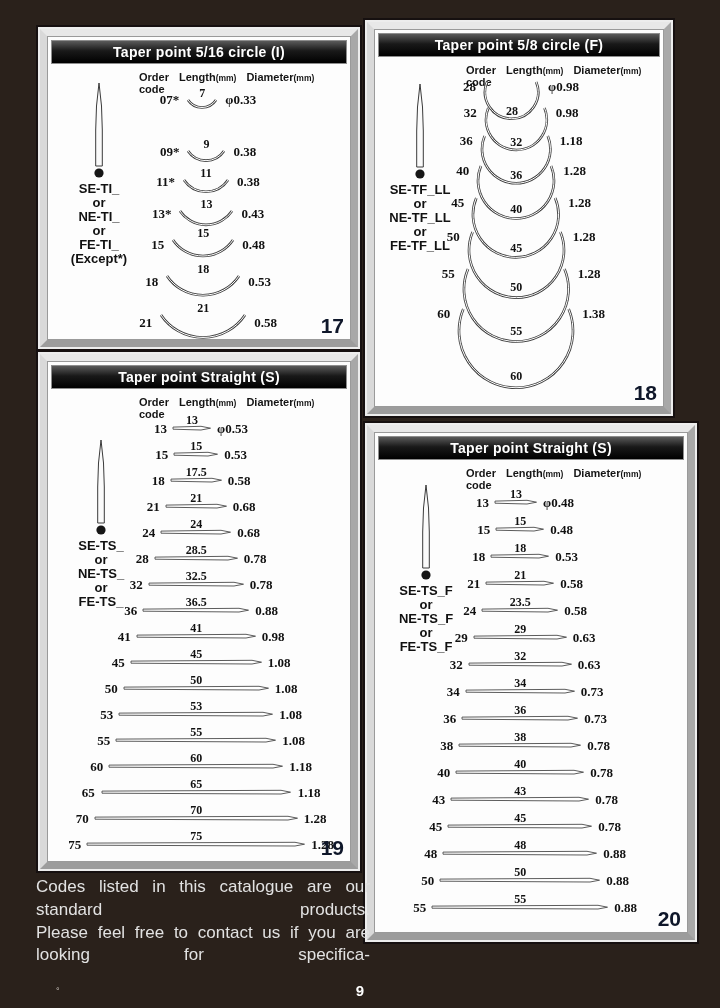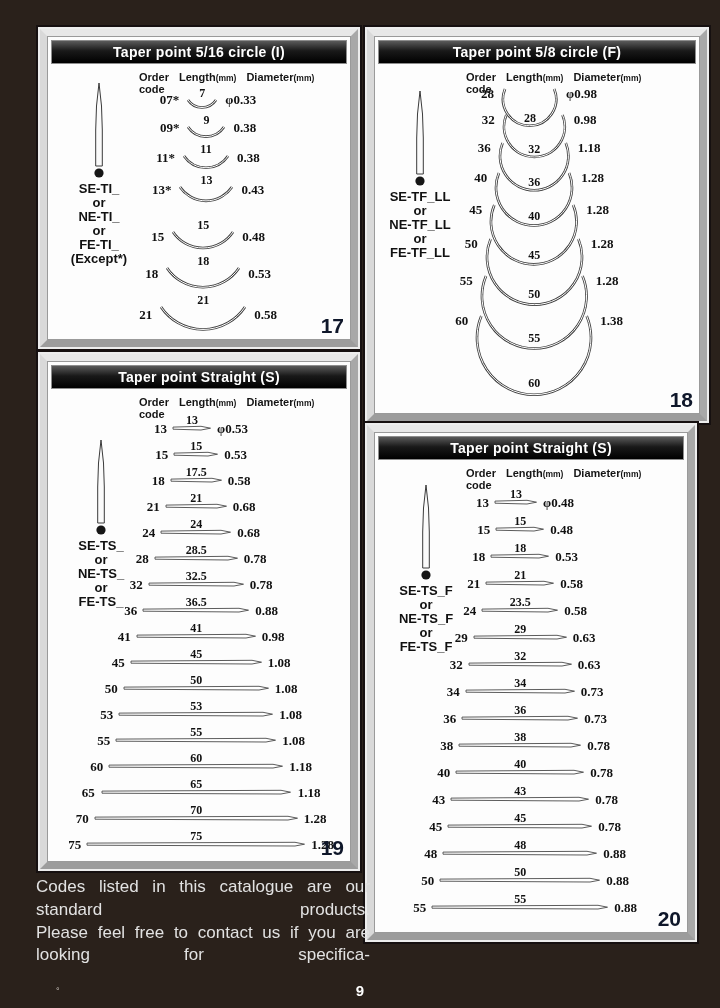--- a/index.html
+++ b/index.html
@@ -1,20 +1,20 @@
 <!DOCTYPE html>
 <html><head>
 <meta charset="utf-8">
 <style>
   *{box-sizing:border-box;margin:0;padding:0}
   body{margin:0;background:#000}
   .page{position:relative;width:720px;height:1008px;background:#2a211b;overflow:hidden;font-family:"Liberation Sans",sans-serif}
   .panel{position:absolute;background:#fdfdfd;border:7px solid #c6c6c6;border-top-color:#e8e8e8;border-left-color:#d9d9d9;border-right-color:#a8a8a8;border-bottom-color:#9c9c9c;outline:2px solid #ededed;box-shadow:inset 0 0 0 1px #9a9a9a, 0 0 0 4px #161010}
   #p0{left:40px;top:29px;width:318px;height:318px}
-  #p1{left:367px;top:29px;width:340px;height:392px}
+  #p1{left:367px;top:22px;width:304px;height:392px}
   #p2{left:40px;top:354px;width:318px;height:515px}
   #p3{left:367px;top:425px;width:328px;height:515px}
   .titlebar{position:absolute;left:4px;right:4px;top:4px;height:24px;background:linear-gradient(180deg,#5a5a5a 0%,#191919 45%,#000 100%);border:1px solid #8d8d8d;color:#fff;font-weight:bold;font-size:14px;line-height:22px;text-align:center;letter-spacing:.3px}
   .headers{position:absolute;display:flex;gap:10px;font-weight:bold;font-size:11px;line-height:1.06;color:#141414;white-space:nowrap}
   .h-unit{font-size:8.5px}
   .legend{position:absolute;text-align:center}
   .legend svg{display:block;margin:0 auto}
   .legend .codes{font-weight:bold;font-size:13px;line-height:14px;color:#111;margin-top:3px;white-space:nowrap}
   .rowsbox{position:absolute;display:flex;flex-direction:column}
   .row{display:flex;justify-content:center;column-gap:6px}
@@ -69,21 +69,21 @@
           <span class="code">07*</span>
           <span class="nwrap">
             <div class="nlabel">7</div>
             <svg width="34" height="14">
               <path d="M 3.0 3.0 A 16.8 16.8 0 0 0 31.0 3.0" fill="none" stroke="#3f3f3f" stroke-width="2.6"></path>
               <path d="M 3.0 3.0 A 16.8 16.8 0 0 0 31.0 3.0" fill="none" stroke="#ffffff" stroke-width="1"></path>
             </svg>
           </span>
           <span class="diam">φ0.33</span>
         </div>
-        <div class="row arcsm" style="margin-bottom: 4px;">
+        <div class="row arcsm" style="margin-bottom: 4px; margin-top: 24px;">
           <span class="code">09*</span>
           <span class="nwrap">
             <div class="nlabel">9</div>
             <svg width="42" height="16">
               <path d="M 3.0 3.0 A 21.6 21.6 0 0 0 39.0 3.0" fill="none" stroke="#3f3f3f" stroke-width="2.6"></path>
               <path d="M 3.0 3.0 A 21.6 21.6 0 0 0 39.0 3.0" fill="none" stroke="#ffffff" stroke-width="1"></path>
             </svg>
           </span>
           <span class="diam">0.38</span>
         </div>
@@ -91,21 +91,21 @@
           <span class="code">11*</span>
           <span class="nwrap">
             <div class="nlabel">11</div>
             <svg width="50" height="18">
               <path d="M 3.0 3.0 A 26.5 26.5 0 0 0 47.0 3.0" fill="none" stroke="#3f3f3f" stroke-width="2.6"></path>
               <path d="M 3.0 3.0 A 26.5 26.5 0 0 0 47.0 3.0" fill="none" stroke="#ffffff" stroke-width="1"></path>
             </svg>
           </span>
           <span class="diam">0.38</span>
         </div>
-        <div class="row arcsm" style="margin-bottom: 16px;">
+        <div class="row arcsm" style="margin-bottom: 0;">
           <span class="code">13*</span>
           <span class="nwrap">
             <div class="nlabel">13</div>
             <svg width="58" height="20">
               <path d="M 3.0 3.0 A 31.3 31.3 0 0 0 55.0 3.0" fill="none" stroke="#3f3f3f" stroke-width="2.6"></path>
               <path d="M 3.0 3.0 A 31.3 31.3 0 0 0 55.0 3.0" fill="none" stroke="#ffffff" stroke-width="1"></path>
             </svg>
           </span>
           <span class="diam">0.43</span>
         </div>

